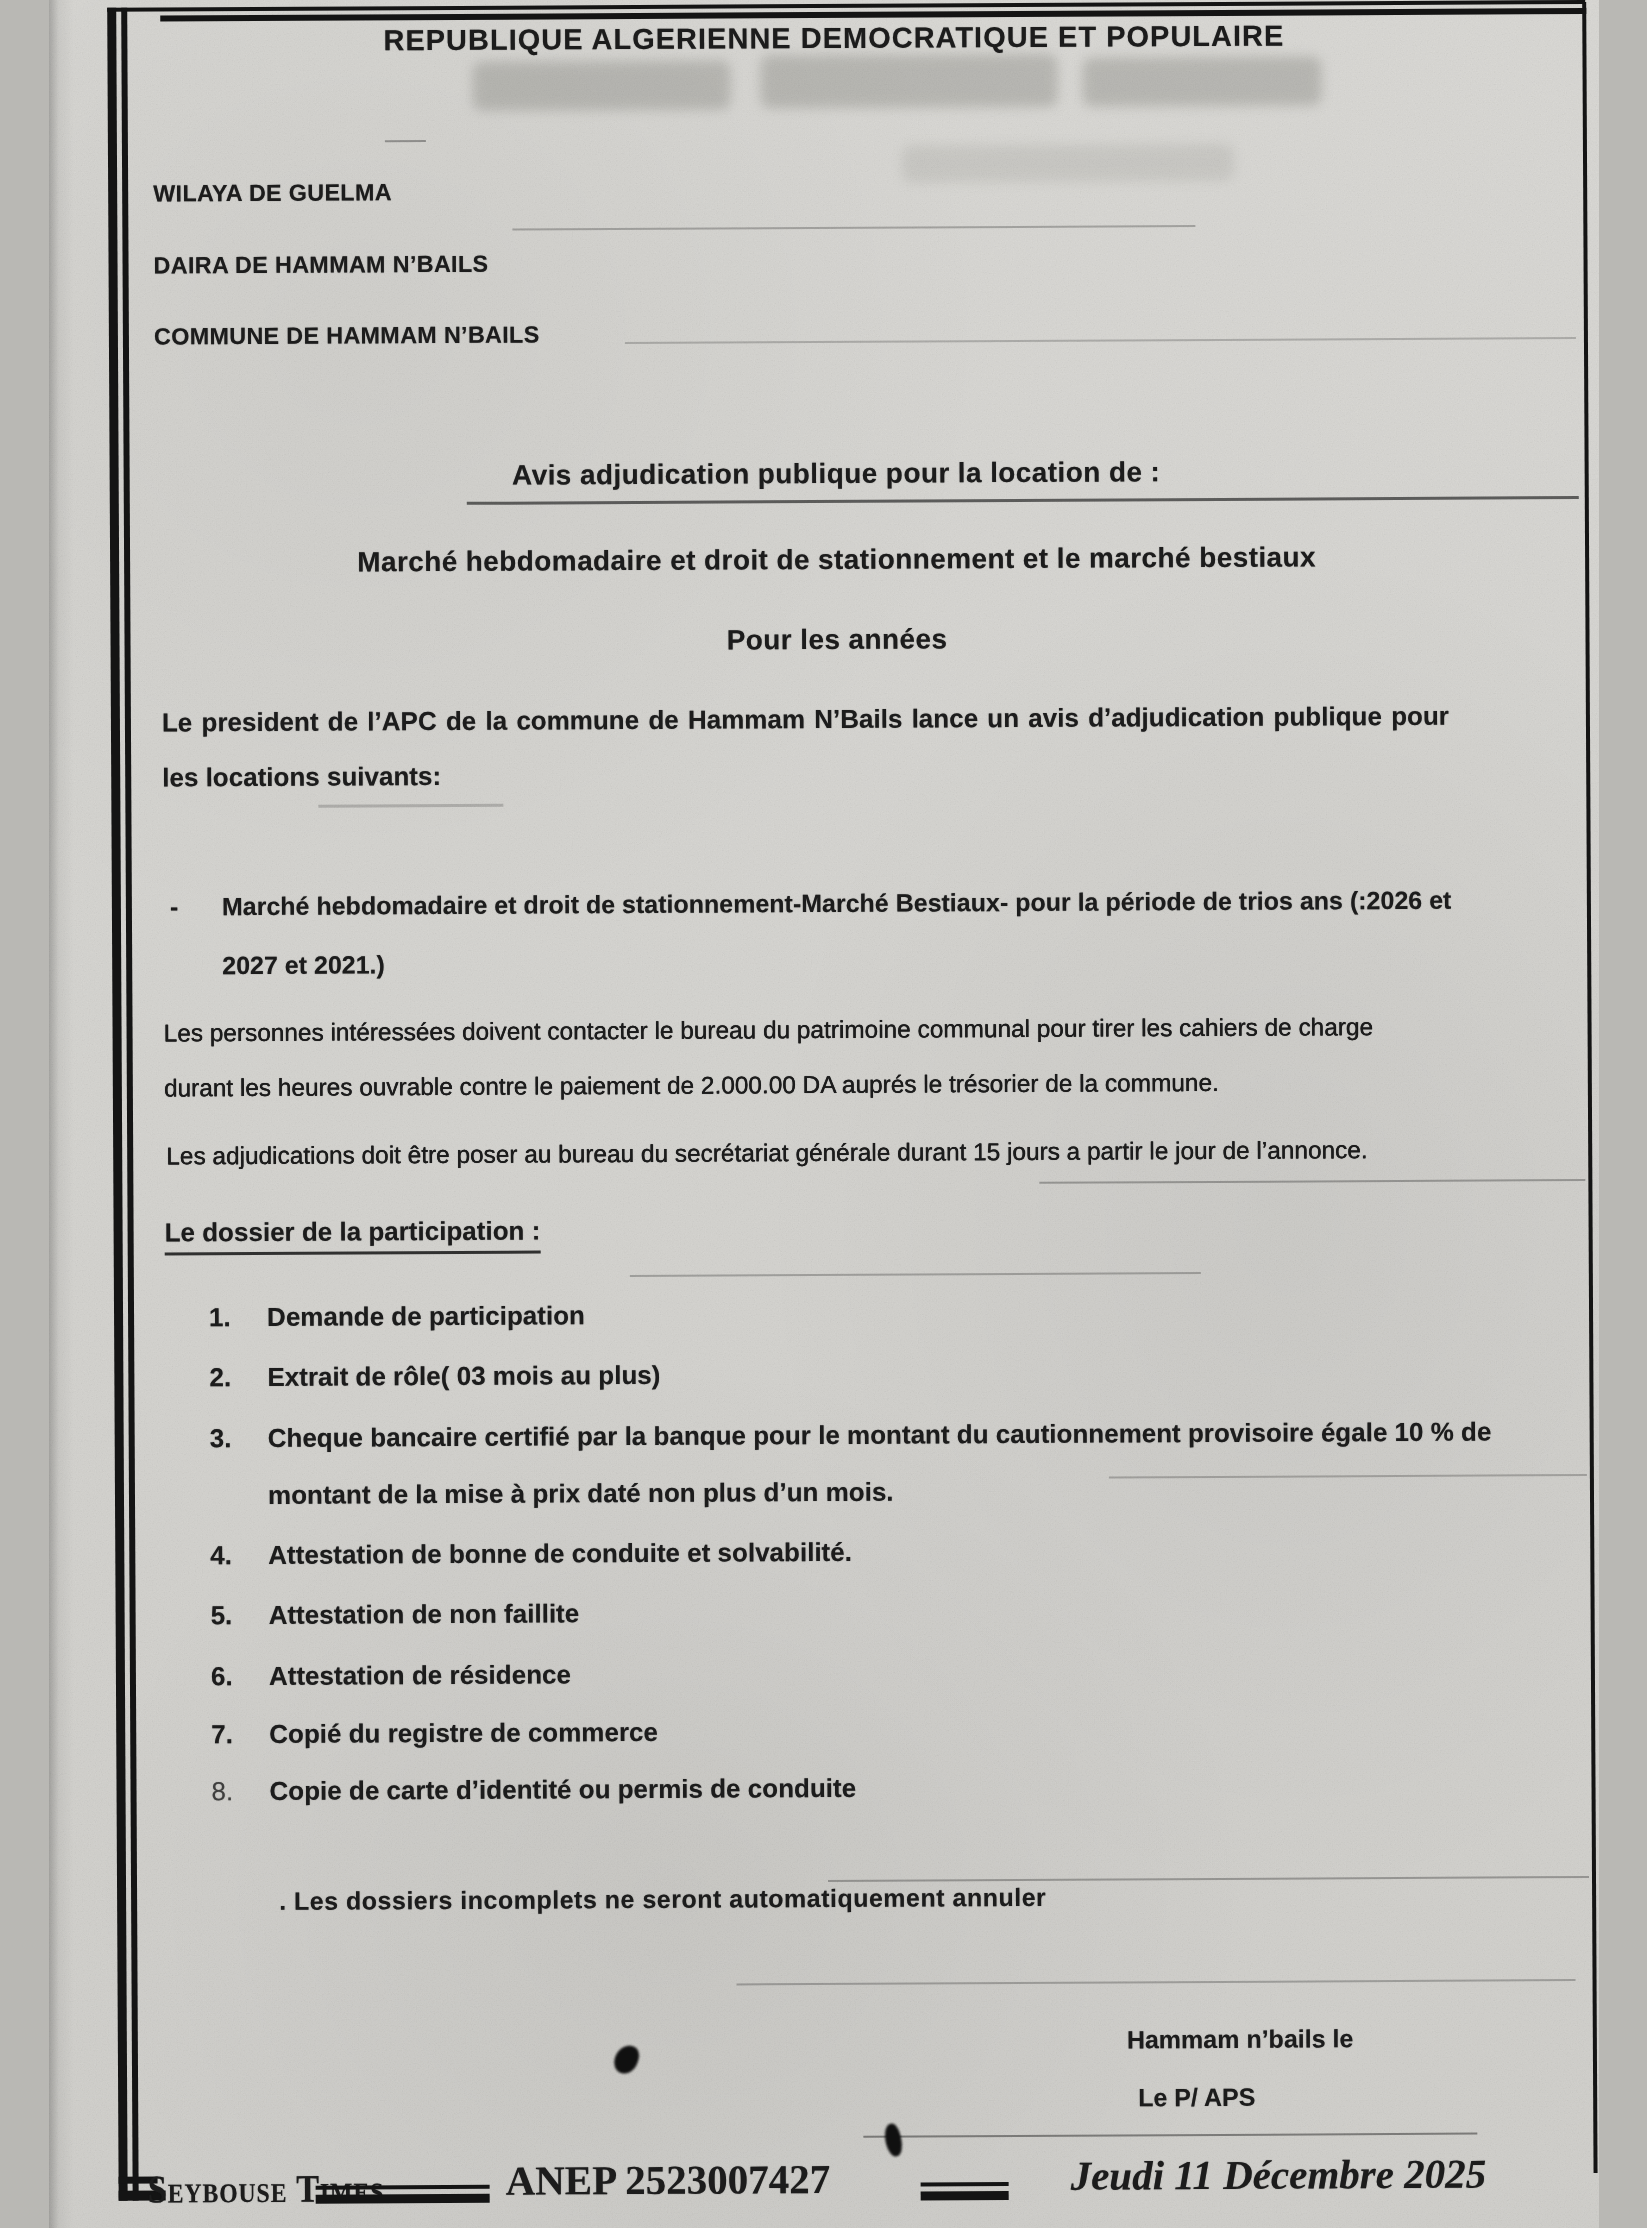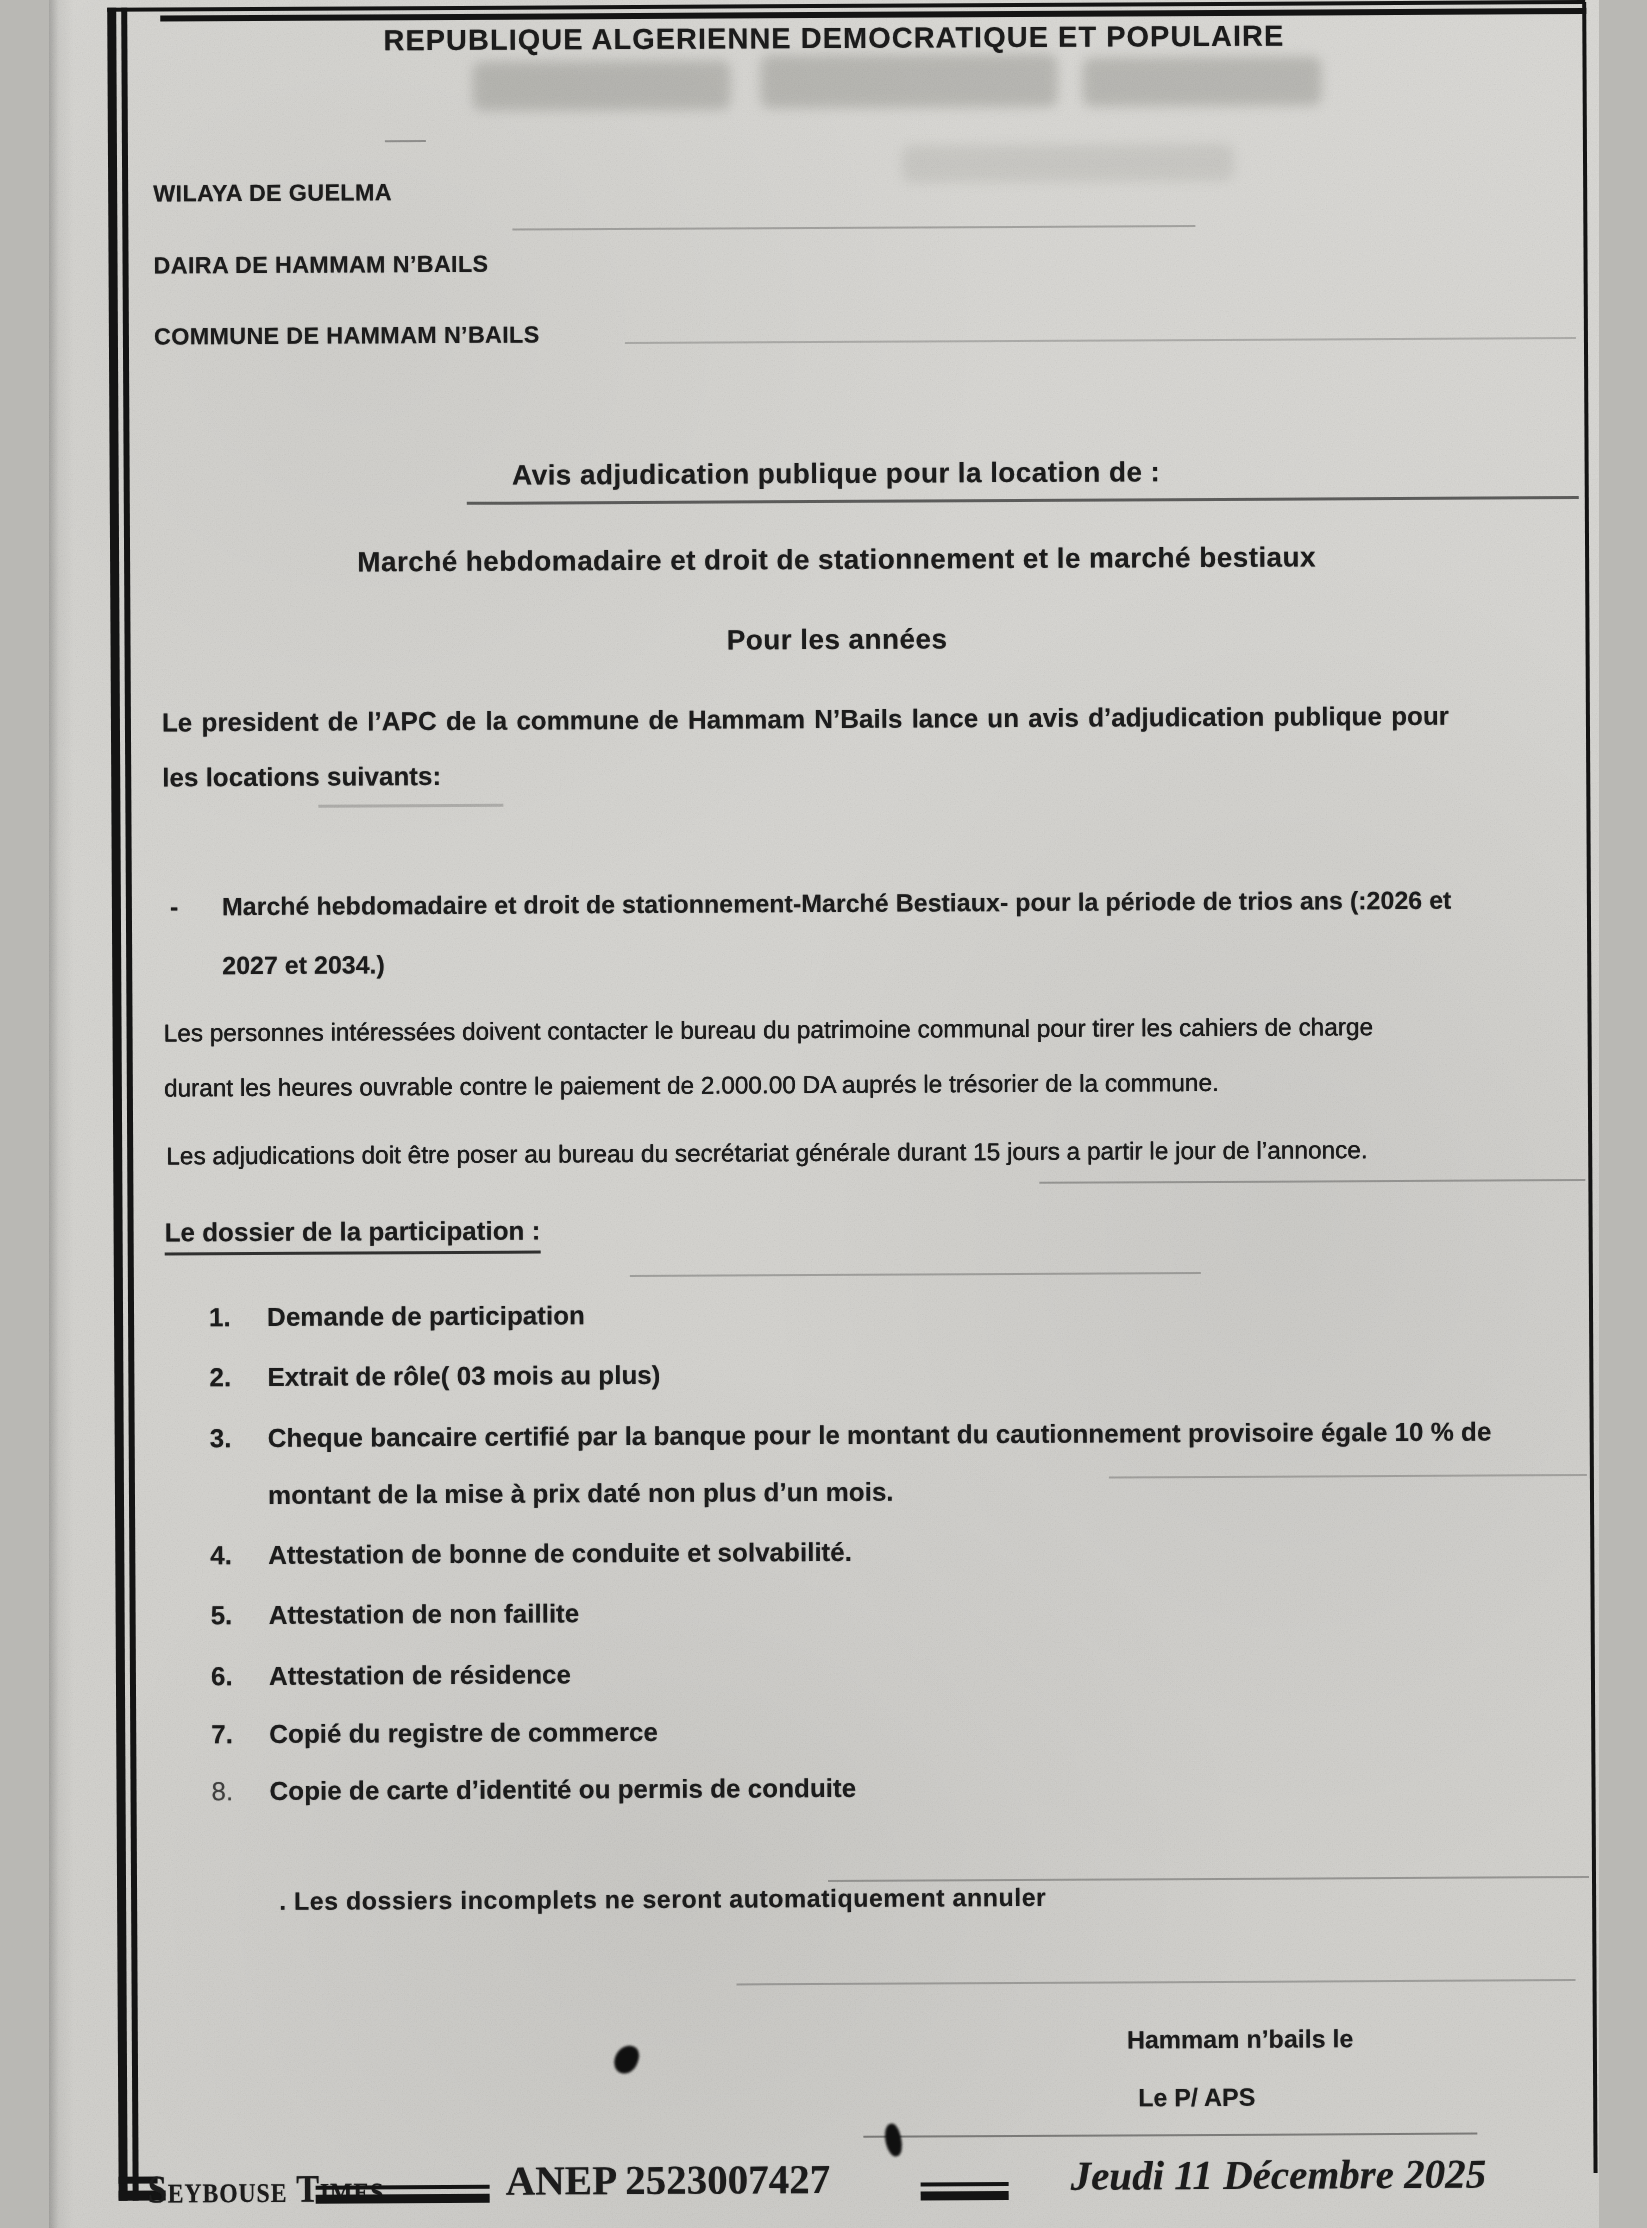--- a/index.html
+++ b/index.html
@@ -87,21 +87,21 @@
     <div class="txt b title center-line" style="top:458px;">Avis adjudication publique  pour la location de :</div>
     <div class="faint" style="left:421px;top:500px;width:1112px;height:2.9px;opacity:.7;"></div>
     <div class="txt b title center-line" style="top:544px;">Marché hebdomadaire et droit de stationnement et le marché bestiaux</div>
     <div class="txt b title center-line" style="top:624px;">Pour les années</div>
 
     <div class="txt b" style="left:115px;top:704px;font-size:26px;word-spacing:2px;">Le president de l’APC  de la commune de Hammam N’Bails  lance un avis d’adjudication  publique pour</div>
     <div class="txt b" style="left:115px;top:759px;font-size:26px;">les locations suivants:</div>
 
     <div class="txt b" style="left:122px;top:889px;font-size:25px;">-</div>
     <div class="txt b" style="left:174px;top:889px;font-size:25px;">Marché hebdomadaire et  droit de stationnement-Marché Bestiaux-  pour la période de  trios ans  (:2026 et</div>
-    <div class="txt b" style="left:174px;top:948px;font-size:25px;">2027 et 2034.)</div>
+    <div class="txt b" style="left:174px;top:948px;font-size:25px;">2027 et 2021.)</div>
 
     <div class="txt body-med" style="left:115px;top:1016px;">Les personnes intéressées doivent contacter le bureau du patrimoine communal pour tirer les cahiers de charge</div>
     <div class="txt body-med" style="left:115px;top:1071px;">durant les heures ouvrable contre le paiement de 2.000.00 DA auprés le trésorier de la commune.</div>
     <div class="txt body-med" style="left:117px;top:1139px;">Les adjudications doit être  poser au bureau du secrétariat  générale durant 15 jours a partir le jour de l’annonce.</div>
 
     <div class="txt b" style="left:115px;top:1214px;font-size:26px;border-bottom:3.9px solid rgba(20,20,20,.85);padding-bottom:3.9px;">Le dossier de la participation :</div>
 
     <div class="txt b list-num" style="top:1299px;font-size:26px;">1.</div>
     <div class="txt b list-text" style="top:1299px;font-size:26px;">Demande de participation</div>
     <div class="txt b list-num" style="top:1359px;font-size:26px;">2.</div>

